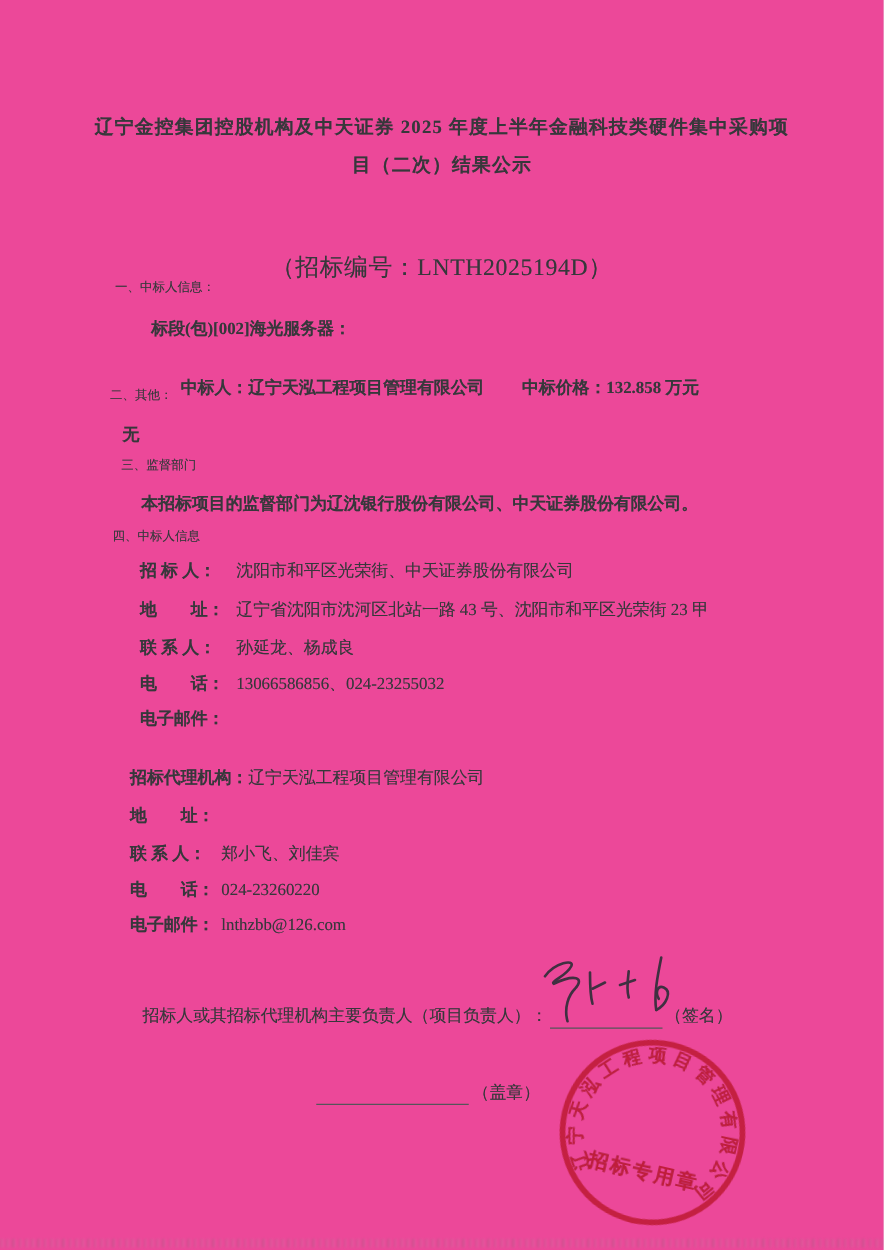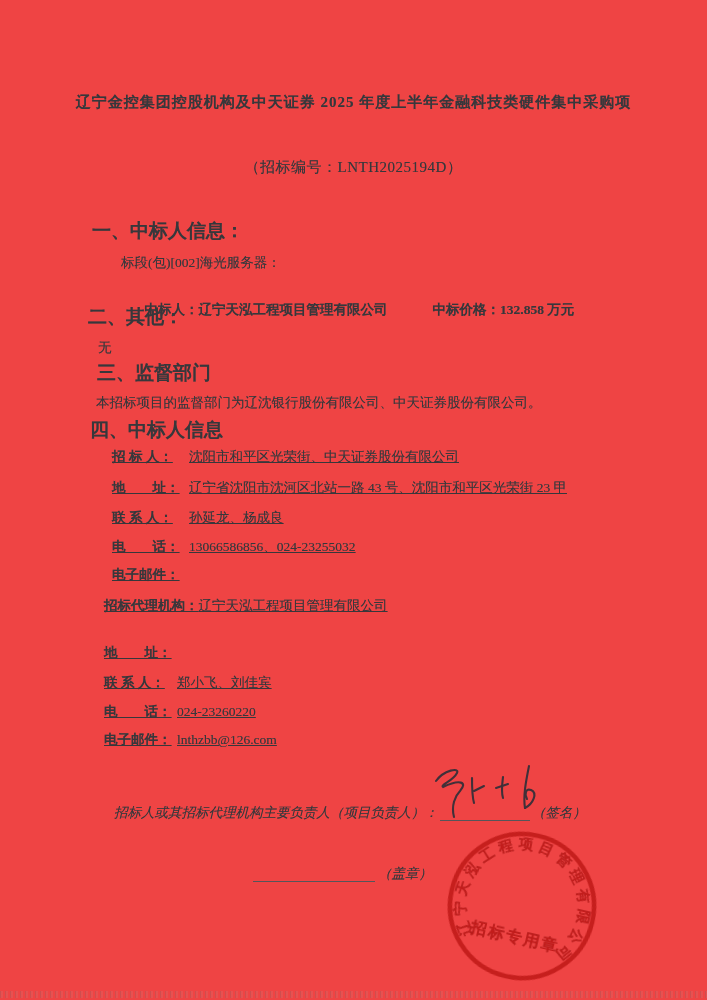--- a/index.html
+++ b/index.html
@@ -1,37 +1,37 @@
 <!DOCTYPE html>
 <html><head>
 <meta charset="utf-8">
 <style>
   html,body { margin:0; padding:0; background:#e8e8e8; }
   .page {
     position:relative;
     width:707px; height:1000px;
     margin:0 auto;
-    background:#ef4444;
+    background:#ec4899;
     font-family:"Liberation Serif", serif;
     color:#37373b;
     overflow:hidden;
     text-shadow:0 0 0.5px rgba(70,70,75,0.55);
   }
   .abs { position:absolute; white-space:pre; line-height:20px; }
   .center { left:0; width:707px; text-align:center; }
   .title { font-weight:bold; font-size:15px; letter-spacing:1px; }
-  .bidno { font-size:15px; letter-spacing:0.5px; }
-  .h { font-weight:bold; font-size:19px; }
-  .body-text { font-size:13.5px; }
+  .bidno { font-size:19px; letter-spacing:0.5px;margin-top:48px; }
+  .h { font-weight:normal; font-size:10px; }
+  .body-text { font-size:13.5px;font-weight:bold; }
   .bold-line { font-weight:bold; font-size:13.5px; }
-  .row { display:flex; align-items:baseline; font-size:13.5px;text-decoration:underline; }
+  .row { display:flex; align-items:baseline; font-size:13.5px; }
   .row .lbl { font-weight:bold; white-space:pre; }
   .t-lbl { min-width:77px; }
   .a-lbl { min-width:73px; }
-  .sig-row { display:flex; align-items:center; font-size:13.5px;font-style:italic; }
+  .sig-row { display:flex; align-items:flex-end; font-size:13.5px; }
   .u-line {
     display:inline-block;
     border-bottom:1.2px solid #55555a;
     height:14px;
   }
   .u1 { width:90px; margin:0 2px; }
   .u2 { width:122px; margin:0 3px; }
   .stamp-svg { position:absolute; mix-blend-mode:multiply; opacity:0.88; }
   .sign-svg { position:absolute; }
   .scan-noise {
@@ -43,33 +43,34 @@
     filter:blur(0.7px);
     opacity:0.55;
   }
 </style>
 </head>
 <body>
 
 <div class="page">
 
   <div class="abs center title" style="top:92px;">辽宁金控集团控股机构及中天证券 2025 年度上半年金融科技类硬件集中采购项</div>
+  <div class="abs center title" style="top:123px;">目（二次）结果公示</div>
   <div class="abs center bidno" style="top:157px;">（招标编号：LNTH2025194D）</div>
 
   <div class="abs h" style="left:92px; top:221px;">一、中标人信息：</div>
   <div class="abs body-text" style="left:121px; top:253px;">标段(包)[002]海光服务器：</div>
   <div class="abs bold-line" style="left:131px; top:280px;">
-    <span>中标人：</span><span>辽宁天泓工程项目管理有限公司</span><span style="margin-left:45px;">中标价格：</span><span>132.858 万元</span>
+    <span>中标人：</span><span>辽宁天泓工程项目管理有限公司</span><span style="margin-left:30px;">中标价格：</span><span>132.858 万元</span>
   </div>
 
   <div class="abs h" style="left:76px; top:307px;margin-left:12px;">二、其他：</div>
   <div class="abs body-text" style="left:98px; top:338px;">无</div>
 
   <div class="abs h" style="left:80px; top:363px;margin-left:17px;">三、监督部门</div>
-  <div class="abs body-text" style="left:96px; top:393px;">本招标项目的监督部门为辽沈银行股份有限公司、中天证券股份有限公司。</div>
+  <div class="abs body-text" style="left:113px; top:393px;">本招标项目的监督部门为辽沈银行股份有限公司、中天证券股份有限公司。</div>
 
   <div class="abs h" style="left:90px; top:420px;">四、中标人信息</div>
 
   <div class="abs row" style="left:112px; top:447px;">
     <span class="lbl t-lbl">招 标 人：</span>
     <span>沈阳市和平区光荣街、中天证券股份有限公司</span>
   </div>
   <div class="abs row" style="left:112px; top:478px;">
     <span class="lbl t-lbl">地　　址：</span>
     <span>辽宁省沈阳市沈河区北站一路 43 号、沈阳市和平区光荣街 23 甲</span>
@@ -79,21 +80,21 @@
     <span>孙延龙、杨成良</span>
   </div>
   <div class="abs row" style="left:112px; top:537px;">
     <span class="lbl t-lbl">电　　话：</span>
     <span>13066586856、024-23255032</span>
   </div>
   <div class="abs row" style="left:112px; top:565px;">
     <span class="lbl t-lbl">电子邮件：</span>
   </div>
 
-  <div class="abs row" style="left:104px; top:596px;">
+  <div class="abs row" style="left:104px; top:612px;">
     <span class="lbl">招标代理机构：</span>
     <span>辽宁天泓工程项目管理有限公司</span>
   </div>
   <div class="abs row" style="left:104px; top:643px;">
     <span class="lbl a-lbl">地　　址：</span>
   </div>
   <div class="abs row" style="left:104px; top:673px;">
     <span class="lbl a-lbl">联 系 人：</span>
     <span>郑小飞、刘佳宾</span>
   </div>

